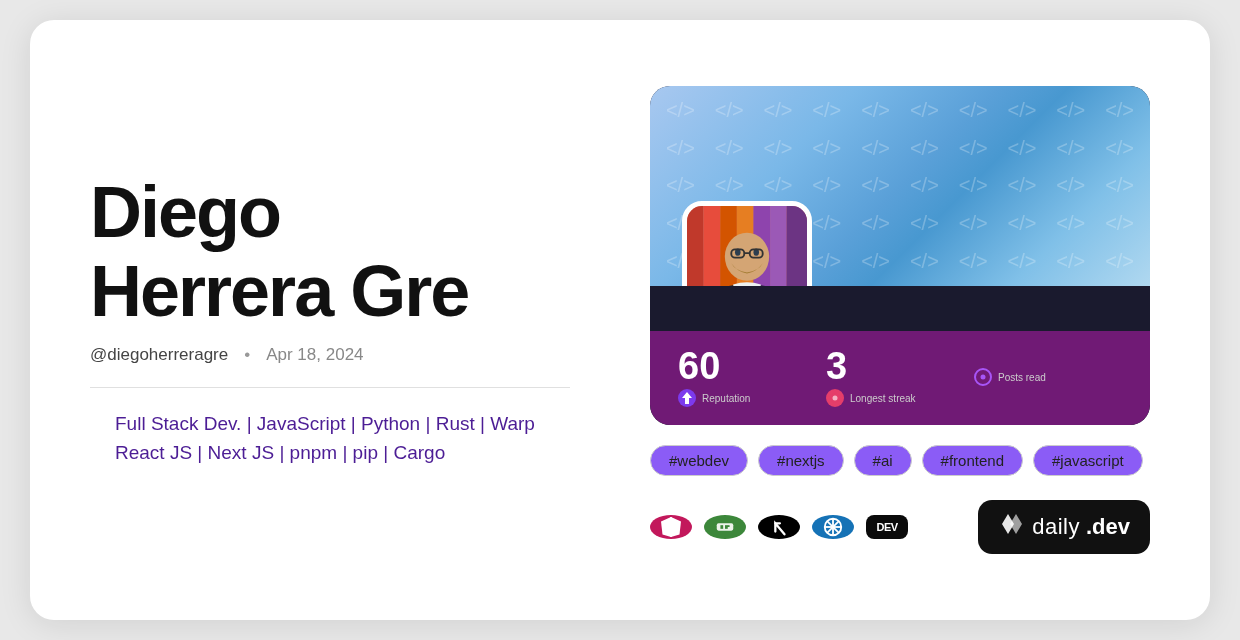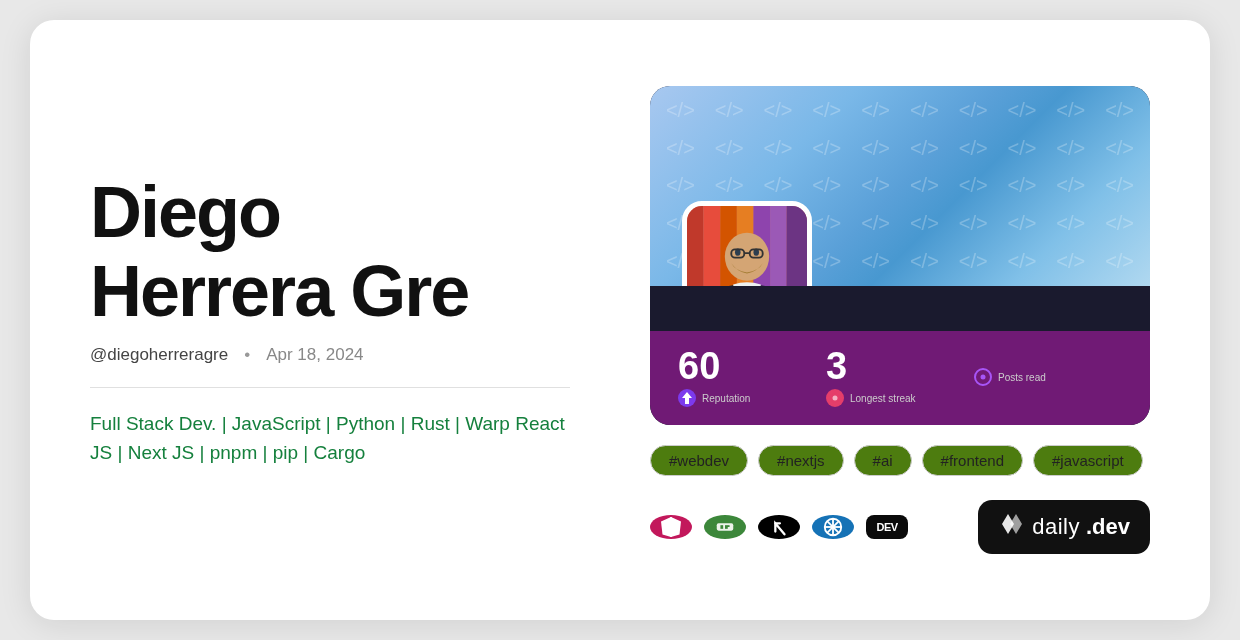--- a/index.html
+++ b/index.html
@@ -56,22 +56,23 @@
       color: #888;
     }
     .divider {
       border: none;
       border-top: 1.5px solid #e0e0e0;
       margin: 22px 0 22px 0;
       width: 100%;
     }
     .bio {
       font-size: 19px;
-      color: #15803d;
+      color: #4c1d95;
       line-height: 1.5;
+      margin-left: 25px;
     }
     .right {
       flex: 1;
       display: flex;
       flex-direction: column;
       gap: 20px;
     }
     
     .profile-card {
       border-radius: 20px;
@@ -166,21 +167,21 @@
       flex-wrap: wrap;
       gap: 10px;
     }
     .tag {
       border: 1.5px solid #ccc;
       border-radius: 999px;
       padding: 6px 18px;
       font-size: 15px;
       color: #222;
       font-weight: 500;
-      background: #4d7c0f;
+      background: #8b5cf6;
     }
     
     .bottom-row {
       display: flex;
       align-items: center;
       justify-content: space-between;
       margin-top: 4px;
     }
     .social-icons {
       display: flex;

